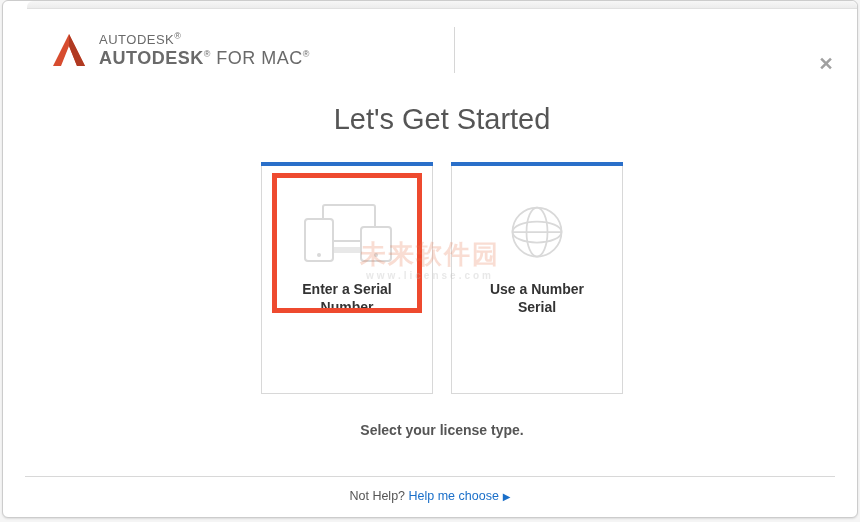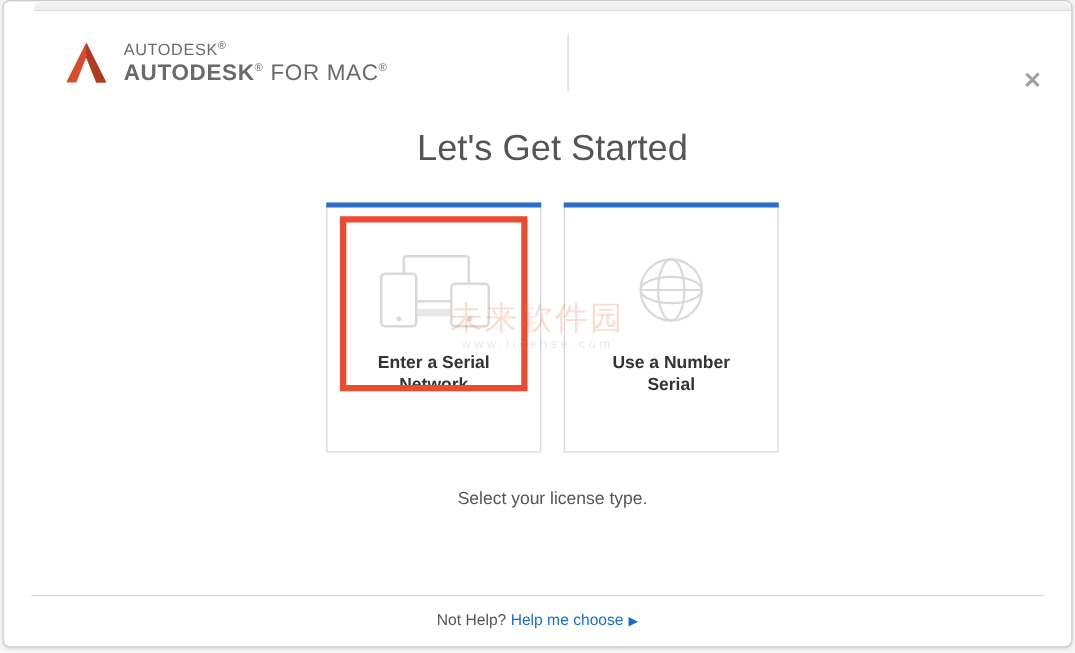--- a/index.html
+++ b/index.html
@@ -74,21 +74,21 @@
       margin-top: 20px;
       margin-bottom: 26px;
     }
     .cards {
       display: flex;
       justify-content: center;
       gap: 18px;
     }
     .card {
       width: 172px;
-      height: 200px;
+      height: 232px;
       border: 1px solid #d8d8d8;
       background: #fff;
       cursor: pointer;
       position: relative;
       display: flex;
       flex-direction: column;
       align-items: center;
       padding-top: 4px;
     }
     .card-top {
@@ -119,21 +119,21 @@
       font-weight: 700;
       color: #333;
       text-align: center;
       line-height: 1.25;
       width: 140px;
       margin-top: 6px;
     }
     .subtitle {
       text-align: center;
       font-size: 14px;
-      font-weight: 400;
+      font-weight: 700;
       color: #555;
       margin-top: 28px;
     }
     .footer {
       position: absolute;
       bottom: 14px;
       left: 22px;
       right: 22px;
       border-top: 1px solid #d8d8d8;
       padding-top: 12px;
@@ -151,21 +151,21 @@
       color: #1a6fc9;
       font-size: 10px;
       margin-left: 4px;
     }
     .watermark {
       position:absolute;
       left:50%; top:50%;
       transform: translate(-50%,-50%);
       font-size:26px;
       color: rgba(230,120,80,0.25);
-      font-weight:normal;
+      font-weight:bold;
       pointer-events:none;
       letter-spacing:2px;
       text-align:center;
     }
     .watermark-sub{
       display:block;font-size:10px;color:rgba(180,180,180,0.3);letter-spacing:3px;margin-top:-2px;
     }
   </style>
 </head>
 <body>
@@ -201,21 +201,21 @@
           <rect x="26" y="8" width="52" height="36" rx="2" fill="none" stroke="#d9d9d9" stroke-width="2"></rect>
           <rect x="14" y="50" width="76" height="6" rx="2" fill="#e8e8e8"></rect>
           <rect x="8" y="22" width="28" height="42" rx="3" fill="#fff" stroke="#d9d9d9" stroke-width="2"></rect>
           <circle cx="22" cy="58" r="2" fill="#d9d9d9"></circle>
           <rect x="64" y="30" width="30" height="34" rx="3" fill="#fff" stroke="#d9d9d9" stroke-width="2"></rect>
           <circle cx="79" cy="58" r="2" fill="#d9d9d9"></circle>
         </svg>
       </div>
       <div class="card-label">
         <span>Enter a Serial</span><br>
-        <span>Network</span>
+        <span>Number</span>
       </div>
     </div>
 
     <div class="card">
       <div class="card-top"></div>
       <div class="card-icon">
         <svg viewBox="0 0 80 80" width="70" height="70">
           <circle cx="40" cy="40" r="28" fill="none" stroke="#d9d9d9" stroke-width="2"></circle>
           <ellipse cx="40" cy="40" rx="28" ry="12" fill="none" stroke="#d9d9d9" stroke-width="2"></ellipse>
           <ellipse cx="40" cy="40" rx="12" ry="28" fill="none" stroke="#d9d9d9" stroke-width="2"></ellipse>

